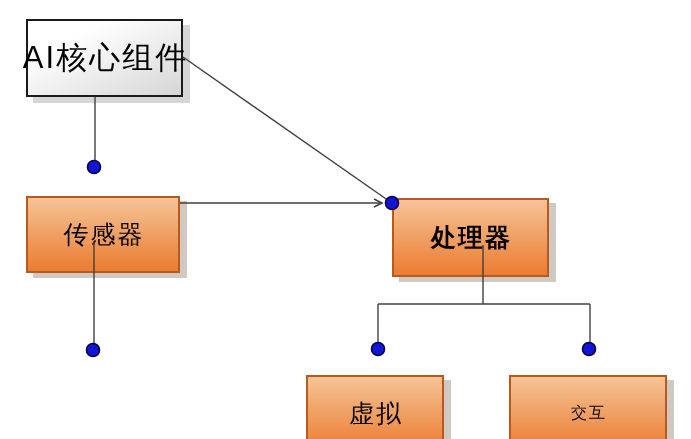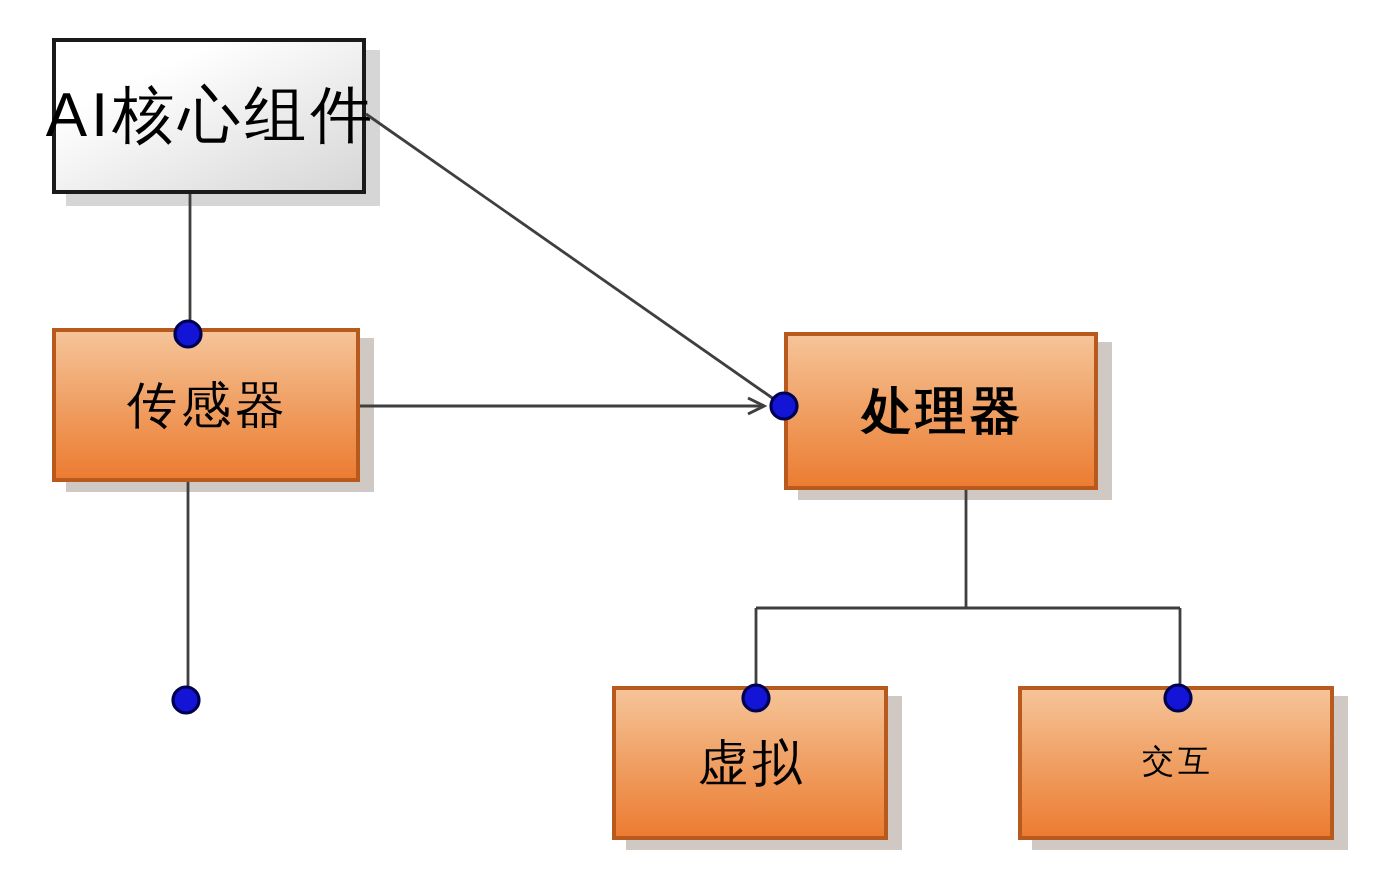--- a/index.html
+++ b/index.html
@@ -24,20 +24,21 @@
     justify-content: center;
     color: #000000;
     letter-spacing: 2px;
     text-indent: 2px;
     white-space: nowrap;
   }
   .node.orange {
     background: linear-gradient(to bottom, #f6c498 0%, #f0a368 45%, #ec7c32 100%);
     border: 2px solid #b85a1e;
     box-shadow: 7px 5px 0 rgba(150, 133, 122, 0.45);
+    margin-top: 32px;
   }
   .node.gray {
     background: linear-gradient(155deg, #ffffff 25%, #ececec 60%, #d6d6d6 100%);
     border: 2px solid #1a1a1a;
     box-shadow: 7px 6px 0 rgba(0, 0, 0, 0.16);
   }
   #connector-layer {
     position: absolute;
     left: 0;
     top: 0;

